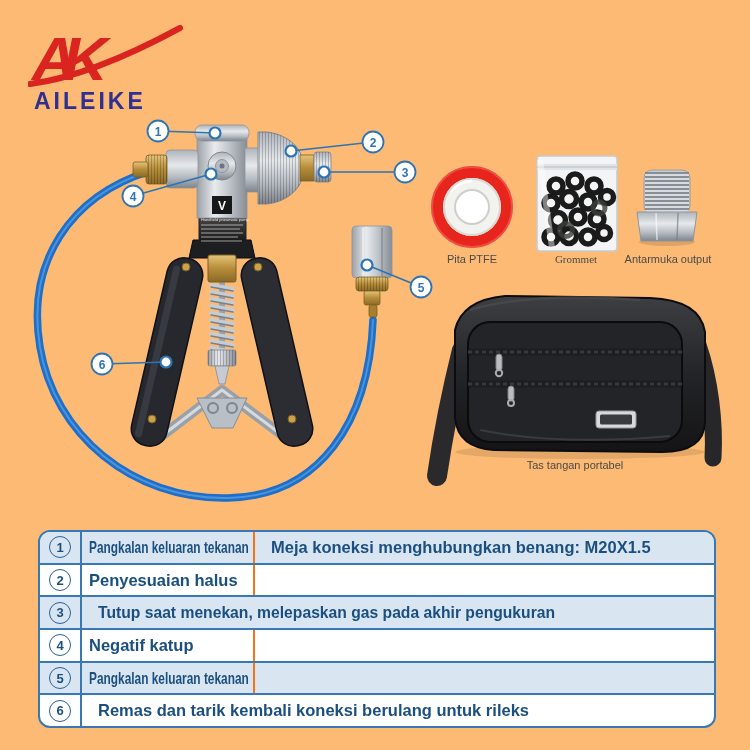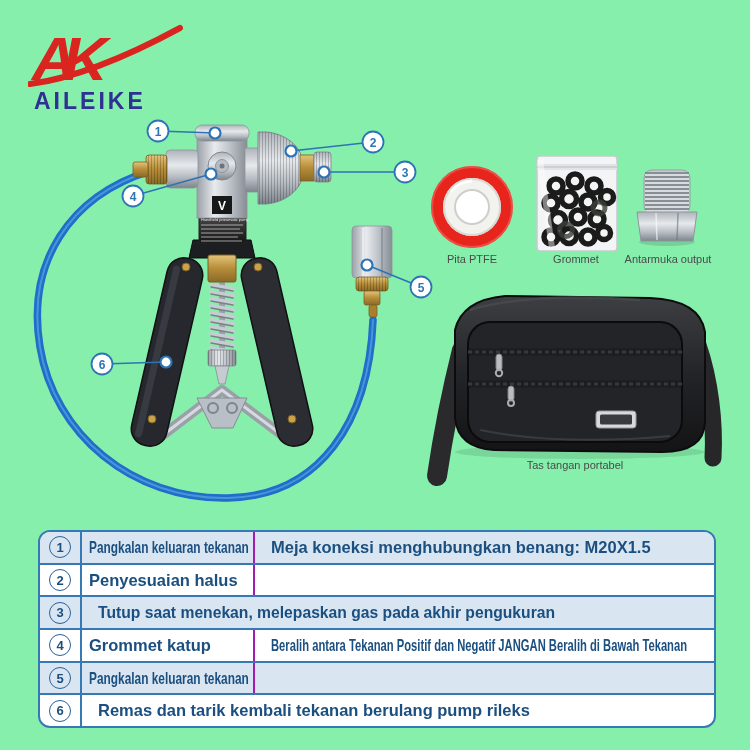--- a/index.html
+++ b/index.html
@@ -1,35 +1,35 @@
 <!DOCTYPE html>
 <html><head>
 <meta charset="utf-8">
 <style>
   html,body{margin:0;padding:0;background:#ffffff;}
-  #canvas{position:relative;width:750px;height:750px;background:#86efac;overflow:hidden;
+  #canvas{position:relative;width:750px;height:750px;background:#fdba74;overflow:hidden;
           font-family:"Liberation Sans",sans-serif;}
   .abs{position:absolute;}
 
   
   #logo{left:28px;top:20px;width:180px;height:95px;}
   #logo-name{position:absolute;left:6px;top:68px;font-size:23px;font-weight:bold;
              color:#2f3192;letter-spacing:3px;}
 
   
   .caption{font-size:11px;color:#4a4a4a;text-align:center;white-space:nowrap;}
 
   
   #spec-table{left:38px;top:530px;width:674px;height:194px;border:2px solid #3779b5;
               border-radius:12px;overflow:hidden;background:#fff;display:flex;flex-direction:column;}
   .trow{flex:1;display:flex;align-items:stretch;border-bottom:2px solid #3779b5;}
   .trow:last-child{border-bottom:none;}
   .trow.alt{background:#d9e6f2;}
   .c1{width:40px;border-right:2px solid #3779b5;display:flex;align-items:center;justify-content:center;}
-  .c2{width:164px;border-right:2px solid #a21caf;display:flex;align-items:center;padding-left:7px;overflow:hidden;}
+  .c2{width:164px;border-right:2px solid #f97316;display:flex;align-items:center;padding-left:7px;overflow:hidden;}
   .c3{flex:1;display:flex;align-items:center;padding-left:16px;overflow:hidden;}
   .numcirc{width:20px;height:20px;border:1.6px solid #2a6099;border-radius:50%;
            display:flex;align-items:center;justify-content:center;font-size:13px;
            font-weight:bold;color:#1b4f80;background:transparent;}
   .tname,.tdesc{font-size:16.5px;font-weight:bold;color:#1b4f80;white-space:nowrap;}
   .sx95{transform:scaleX(.95);transform-origin:left center;}
   .sx90{transform:scaleX(.90);transform-origin:left center;}
   .sx80{transform:scaleX(.80);transform-origin:left center;}
   .sx72{transform:scaleX(.72);transform-origin:left center;}
   .sx68{transform:scaleX(.68);transform-origin:left center;}
@@ -277,21 +277,21 @@
         <text x="373" y="146.5">2</text>
         <text x="405" y="176.5">3</text>
         <text x="133" y="200.5">4</text>
         <text x="421" y="291.5">5</text>
         <text x="102" y="368.5">6</text>
       </g>
     </g>
   </svg>
 
   <div class="abs caption" style="left:412px;top:253px;width:120px;">Pita PTFE</div>
-  <div class="abs caption" style="left:526px;top:253px;width:100px;">Grommet</div>
+  <div class="abs caption" style="left:526px;top:253px;width:100px;font-family:Liberation Serif, serif;">Grommet</div>
   <div class="abs caption" style="left:495px;top:459px;width:160px;">Tas tangan portabel</div>
   <div class="abs caption" style="left:598px;top:253px;width:140px;">Antarmuka output</div>
 
   <div class="abs" id="spec-table">
 
     <div class="trow alt">
       <div class="c1">
         <span class="numcirc">1</span>
         </div>
       <div class="c2">
@@ -318,39 +318,36 @@
       <div class="c3">
         <span class="tdesc sx95">Tutup saat menekan, melepaskan gas pada akhir pengukuran</span>
         </div>
     </div>
 
     <div class="trow">
       <div class="c1">
         <span class="numcirc">4</span>
         </div>
       <div class="c2">
-        <span class="tname">Grommet katup</span>
-        </div>
-      <div class="c3">
-        <span class="tdesc sx68">Beralih antara Tekanan Positif dan Negatif JANGAN Beralih di Bawah Tekanan</span>
+        <span class="tname">Negatif katup</span>
         </div>
     </div>
 
     <div class="trow alt">
       <div class="c1">
         <span class="numcirc">5</span>
         </div>
       <div class="c2">
         <span class="tname sx72">Pangkalan keluaran tekanan</span>
         </div>
     </div>
 
     <div class="trow">
       <div class="c1">
         <span class="numcirc">6</span>
         </div>
       <div class="c3">
-        <span class="tdesc">Remas dan tarik kembali tekanan berulang pump rileks</span>
+        <span class="tdesc">Remas dan tarik kembali koneksi berulang untuk rileks</span>
         </div>
     </div>
 
   </div>
 </div>
 
 </body></html>

